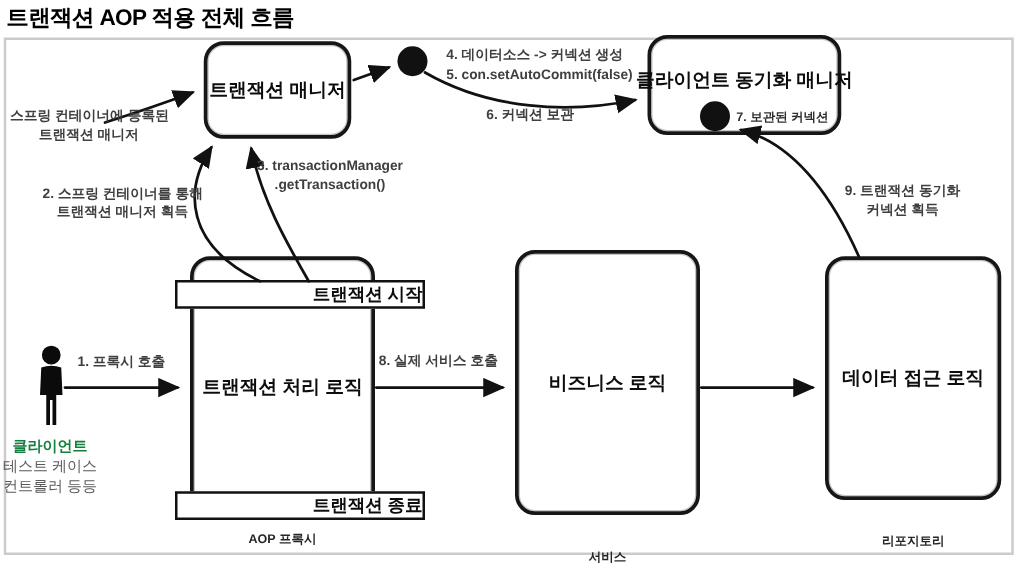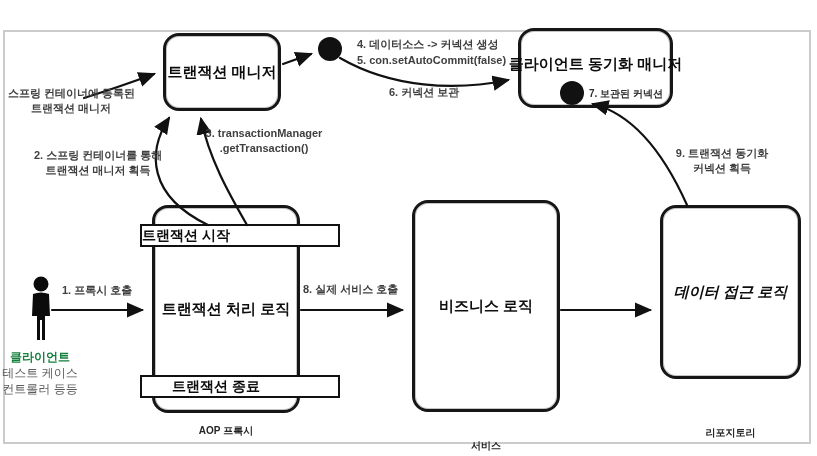--- a/index.html
+++ b/index.html
@@ -13,47 +13,48 @@
 
   .sketchbox { position: absolute; border: 3px solid #161616; border-radius: 16px; background: #fff;
                box-shadow: inset 0 0 0 1px rgba(22,22,22,0.25); display: flex; align-items: center; justify-content: center; z-index: 2; }
   .sketchbox .boxlabel { font-size: 15px; font-weight: 700; color: #0d0d0d; white-space: nowrap; }
 
   .box-manager { left: 163px; top: 33px; width: 118px; height: 78px; }
   .box-sync { left: 518px; top: 28px; width: 155px; height: 80px; align-items: flex-start; }
   .box-sync .boxlabel { margin-top: 24px; }
   .box-aop { left: 152px; top: 205px; width: 148px; height: 208px; }
   .box-service { left: 412px; top: 200px; width: 148px; height: 212px; }
-  .box-repo { left: 660px; top: 205px; width: 141px; height: 174px; font-style: italic; }
+  .box-repo { left: 660px; top: 205px; width: 141px; height: 195px; }
 
   .band { position: absolute; left: 140px; width: 200px; height: 23px; border: 2px solid #111; background: #fff;
-          display: flex; align-items: center; justify-content: flex-start; z-index: 3; }
+          display: flex; align-items: center; justify-content: flex-end; z-index: 3; }
   .band span { font-size: 14px; font-weight: 700; color: #0d0d0d; white-space: nowrap; }
   .band-start { top: 224px; }
-  .band-end { top: 375px; padding-left: 30px; }
+  .band-end { top: 393px; padding-left: 30px; }
   .group-label { position: absolute; font-size: 10px; font-weight: 700; color: #262626; text-align: center; white-space: nowrap; z-index: 5; }
 
   .anno { position: absolute; font-size: 11px; font-weight: 700; color: #3f3f3f; line-height: 15px; white-space: nowrap; z-index: 6; }
   .anno.center { text-align: center; }
 
   .svg-overlay { position: absolute; left: 0; top: 0; z-index: 4; pointer-events: none; }
 
   .step7 { position: absolute; left: 589px; top: 87px; font-size: 10px; font-weight: 700; color: #2e2e2e; z-index: 6; white-space: nowrap; }
 
   .client-block { position: absolute; left: 2px; top: 349px; width: 76px; text-align: center; z-index: 6; }
   .client-block .c1 { font-size: 12px; font-weight: 700; color: #15803d; line-height: 16px; }
   .client-block .c2 { font-size: 12px; font-weight: 400; color: #5a5a5a; line-height: 16px; }
 
   .person { position: absolute; left: 24px; top: 276px; z-index: 6; }
 </style>
 </head>
 <body>
 
 <div class="canvas">
 
+  <div class="title">트랜잭션 AOP 적용 전체 흐름</div>
 
   <div class="frame"></div>
 
   <div class="sketchbox box-manager">
     <span class="boxlabel">트랜잭션 매니저</span>
   </div>
 
   <div class="sketchbox box-sync">
     <span class="boxlabel">클라이언트 동기화 매니저</span>
   </div>

